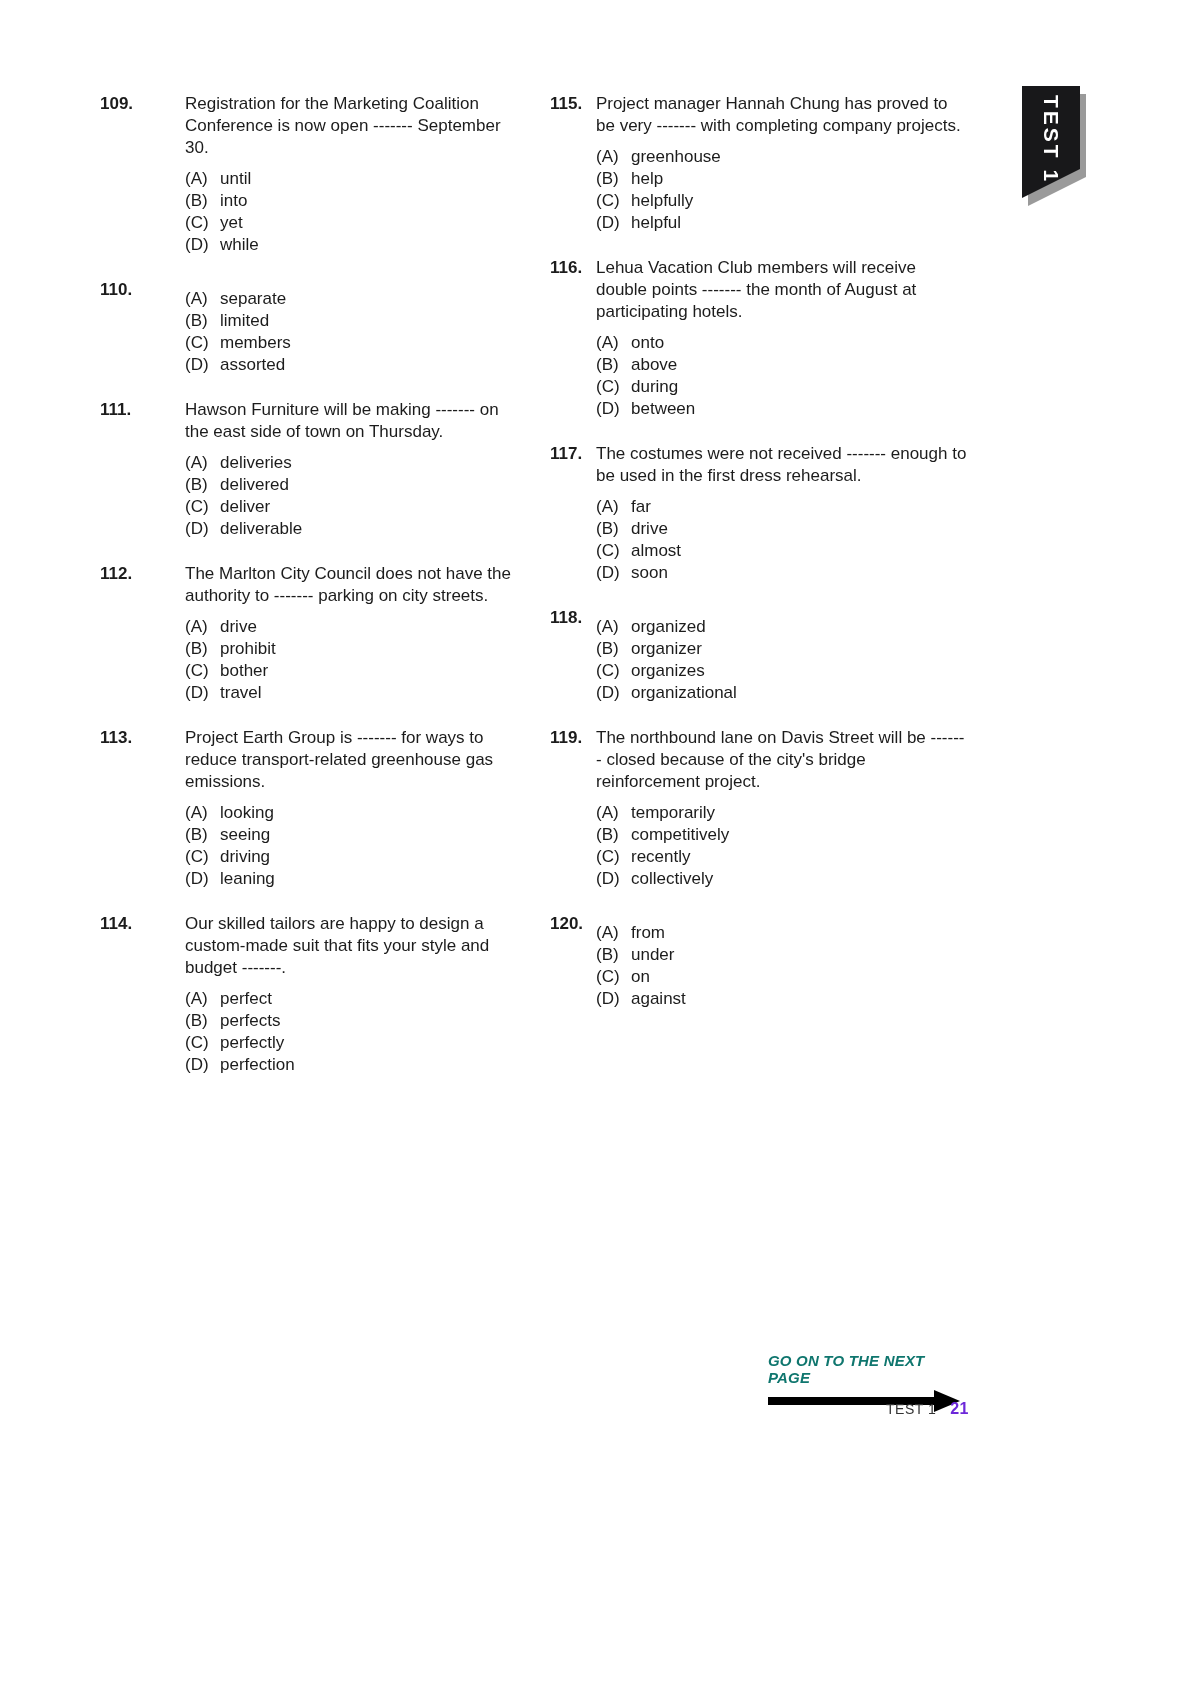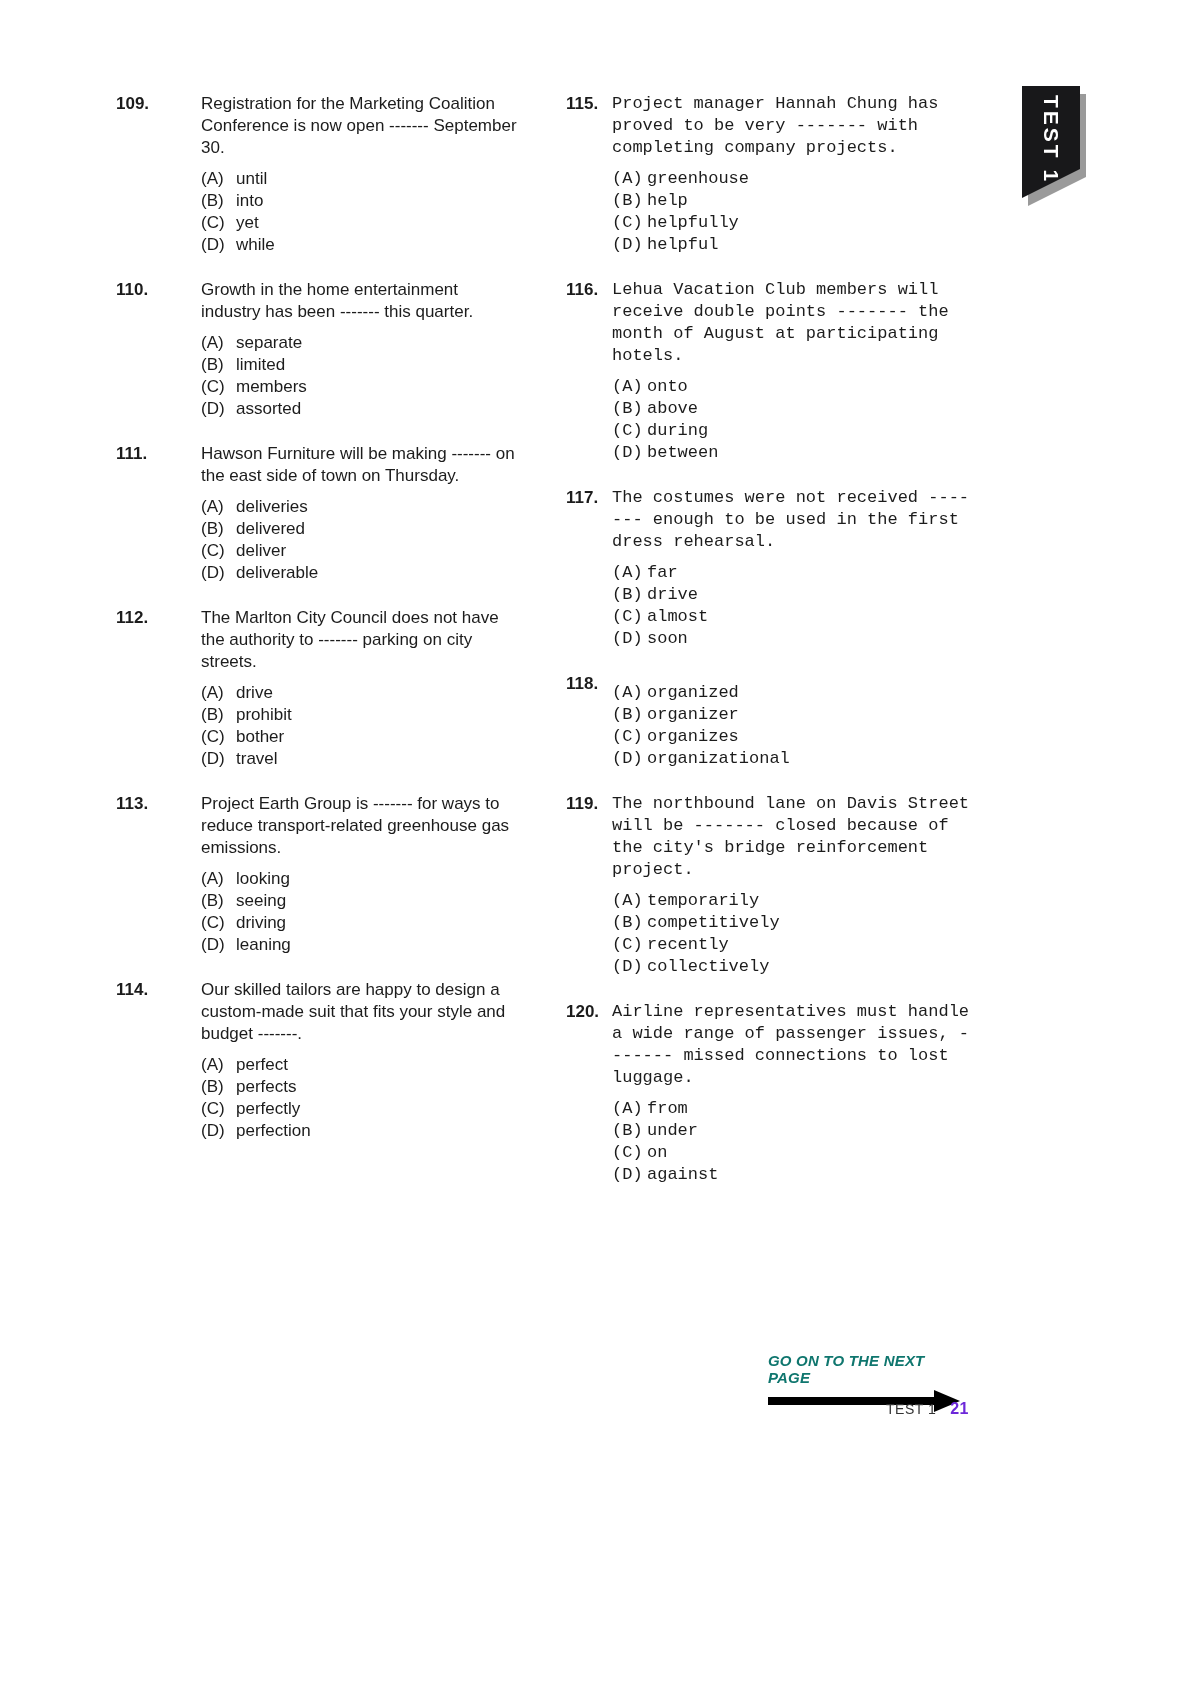--- a/index.html
+++ b/index.html
@@ -53,25 +53,24 @@
   #col-left  { left: 100px; width: 420px; }
   #col-right { left: 550px; width: 425px; }
 
   .question { margin-bottom: 23px; }
   .q-row { display: flex; align-items: flex-start; }
   .q-num {
     flex: 0 0 46px;
     font-weight: bold;
     font-size: 17px;
     line-height: 22px;
-    margin-left: 16px;
   }
   .q-body { flex: 1 1 auto; }
   #col-left  .q-body { max-width: 366px; margin-left: 39px; }
-  #col-right .q-body { max-width: 372px; font-family: Liberation Mono, monospace; }
+  #col-right .q-body { max-width: 372px; }
   .q-text { font-size: 17px; line-height: 22px; }
   .q-choices { margin-top: 9px; }
   .choice { display: flex; font-size: 17px; line-height: 22px; }
   .c-letter { flex: 0 0 35px; }
   .c-text { flex: 1 1 auto; }
 
   
   .goon {
     position: absolute;
     left: 768px;
@@ -152,21 +151,20 @@
               </div>
             </div>
       </div>
     </div>
   </div>
 
   <div class="question">
     <div class="q-row">
       <span class="q-num">110.</span>
       <div class="q-body">
-        <div class="q-text">Growth in the home entertainment industry has been ------- this quarter.</div>
         <div class="q-choices">
               <div class="choice">
                 <span class="c-letter">(A)</span>
                 <span class="c-text">separate</span>
               </div>
               <div class="choice">
                 <span class="c-letter">(B)</span>
                 <span class="c-text">limited</span>
               </div>
               <div class="choice">
@@ -422,21 +420,20 @@
               </div>
             </div>
       </div>
     </div>
   </div>
 
   <div class="question">
     <div class="q-row">
       <span class="q-num">120.</span>
       <div class="q-body">
-        <div class="q-text">Airline representatives must handle a wide range of passenger issues, ------- missed connections to lost luggage.</div>
         <div class="q-choices">
               <div class="choice">
                 <span class="c-letter">(A)</span>
                 <span class="c-text">from</span>
               </div>
               <div class="choice">
                 <span class="c-letter">(B)</span>
                 <span class="c-text">under</span>
               </div>
               <div class="choice">

